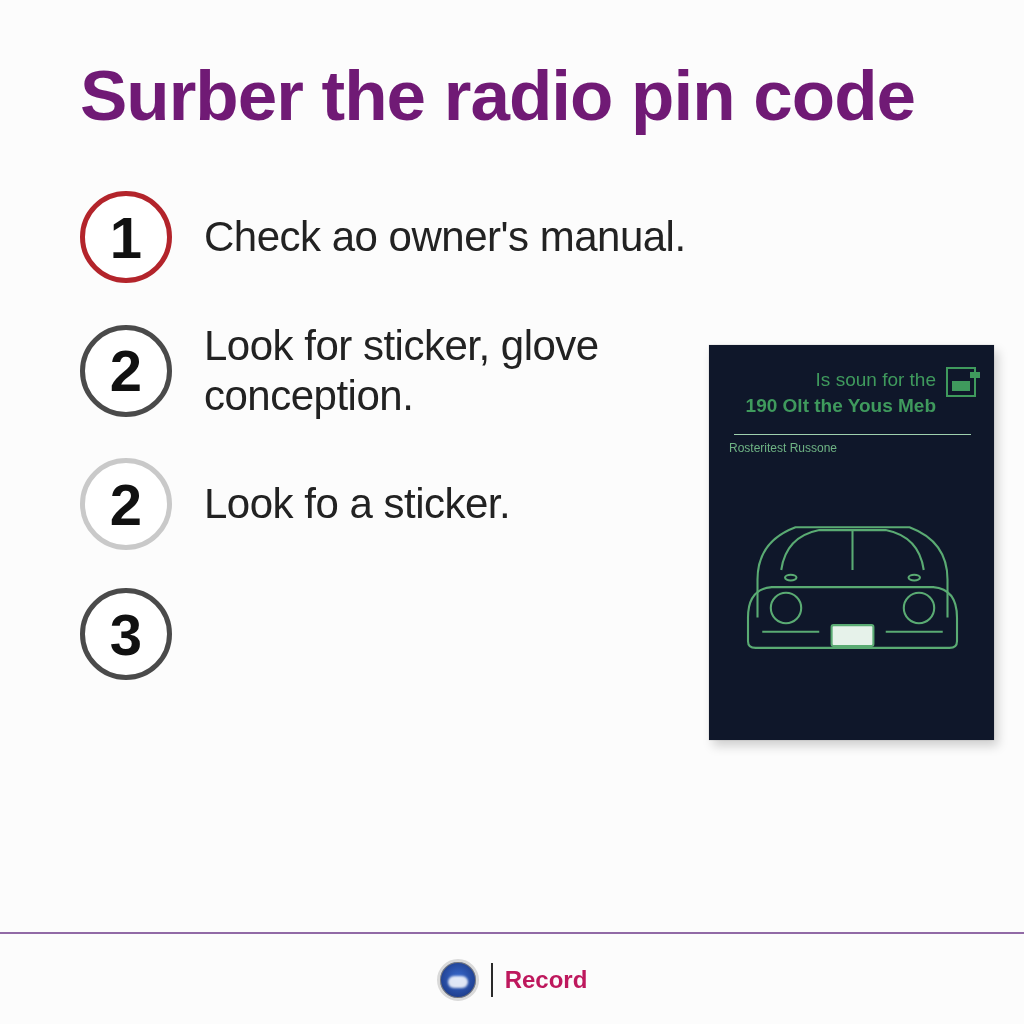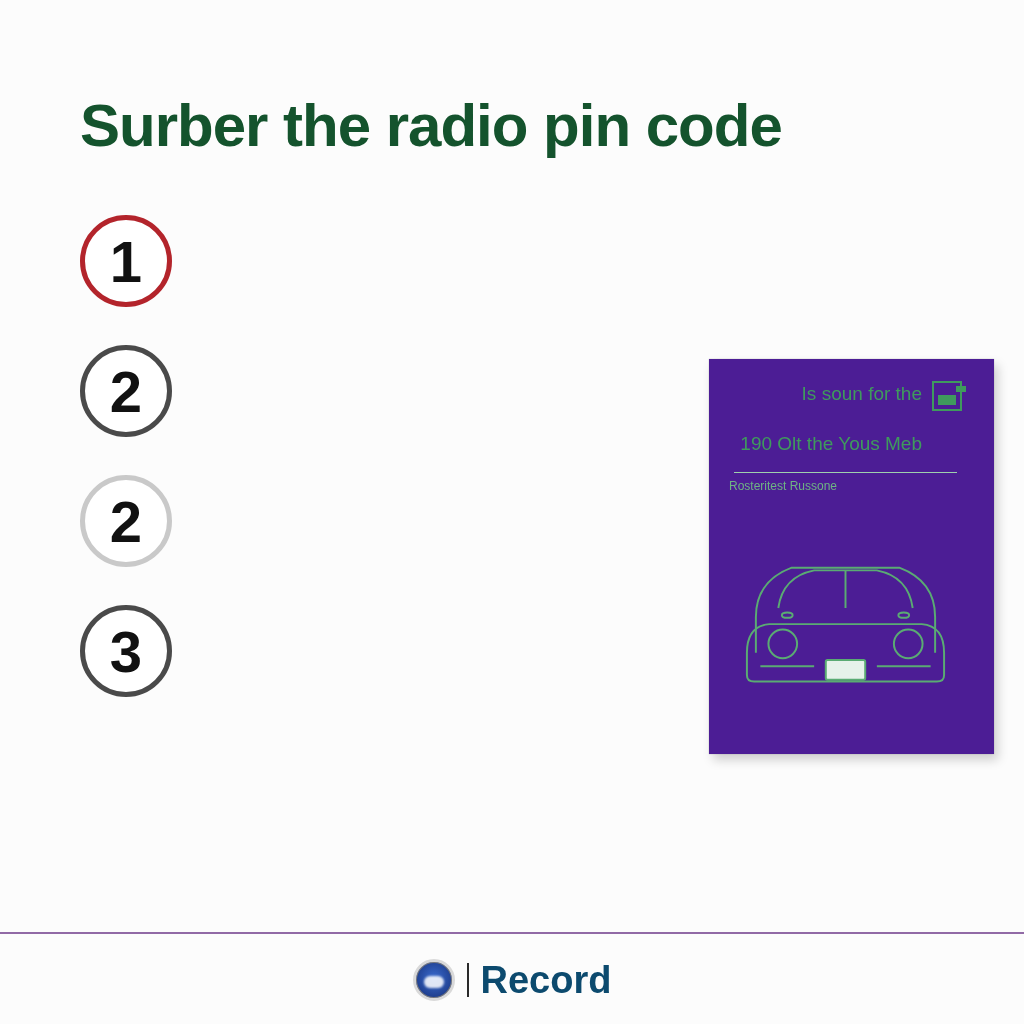--- a/index.html
+++ b/index.html
@@ -9,26 +9,25 @@
     background: #fcfcfc;
     color: #1a1a1a;
     position: relative;
   }
   .page {
     padding: 55px 70px 0 80px;
     position: relative;
     height: 930px;
   }
   .title {
-    font-size: 60px;
+    font-size: 71px;
     font-weight: 800;
     letter-spacing: -1px;
     margin-bottom: 55px;
-    color: #14532d;
-    margin-top: 36px;
+    color: #701a75;
   }
   .steps {
     display: flex;
     flex-direction: column;
     gap: 38px;
     max-width: 640px;
   }
   .step {
     display: flex;
     align-items: center;
@@ -54,42 +53,42 @@
     font-size: 42px;
     font-weight: 500;
     line-height: 1.18;
     color: #222;
     letter-spacing: -0.5px;
   }
   .step-text .sp0 { letter-spacing: -4px; }
 
   .card {
     position: absolute;
-    top: 359px;
+    top: 345px;
     right: 30px;
     width: 285px;
     height: 395px;
-    background: #4c1d95;
+    background: #0f172a;
     box-shadow: 4px 6px 10px rgba(0,0,0,0.18), 0 0 1px rgba(0,0,0,0.3);
-    padding: 22px 32px 14px 20px;
+    padding: 22px 18px 14px 20px;
   }
   .card-head {
     display: flex;
     align-items: flex-start;
     gap: 10px;
   }
   .card-titles {
     flex: 1;
     text-align: right;
     color: #3f9a5d;
     font-size: 19px;
     line-height: 1.35;
   }
   .card-line1 { font-weight: 400; }
-  .card-line2 { font-weight: 400; margin-top: 24px; }
+  .card-line2 { font-weight: 700; }
   .card-icon {
     width: 30px; height: 30px;
     border: 2px solid #3f9a5d;
     position: relative;
     flex: 0 0 30px;
   }
   .card-icon::before {
     content: "";
     position: absolute;
     left: 4px; right: 4px; bottom: 4px;
@@ -157,44 +156,47 @@
     left:8px; right:8px; top:14px; height:12px;
     background: rgba(255,255,255,0.85);
     border-radius: 6px;
     filter: blur(1px);
   }
   .footer-sep {
     width: 2px; height: 34px;
     background: #2a2a2a;
   }
   .footer-text {
-    font-size: 38px;
+    font-size: 24px;
     font-weight: 700;
-    color: #0c4a6e;
+    color: #be185d;
   }
 </style>
 </head>
 <body>
 
 <div class="page">
 
   <h1 class="title">Surber the radio pin code</h1>
 
   <div class="steps">
 
     <div class="step">
       <div class="badge red">1</div>
+      <div class="step-text">Check ao owner's manual.</div>
     </div>
 
     <div class="step">
       <div class="badge">2</div>
+      <div class="step-text">Look for sticker, glove conception.</div>
     </div>
 
     <div class="step">
       <div class="badge light">2</div>
+      <div class="step-text">Look fo a sticker.</div>
     </div>
 
     <div class="step">
       <div class="badge">3</div>
     </div>
 
   </div>
 
   <div class="card">
     <div class="card-head">

